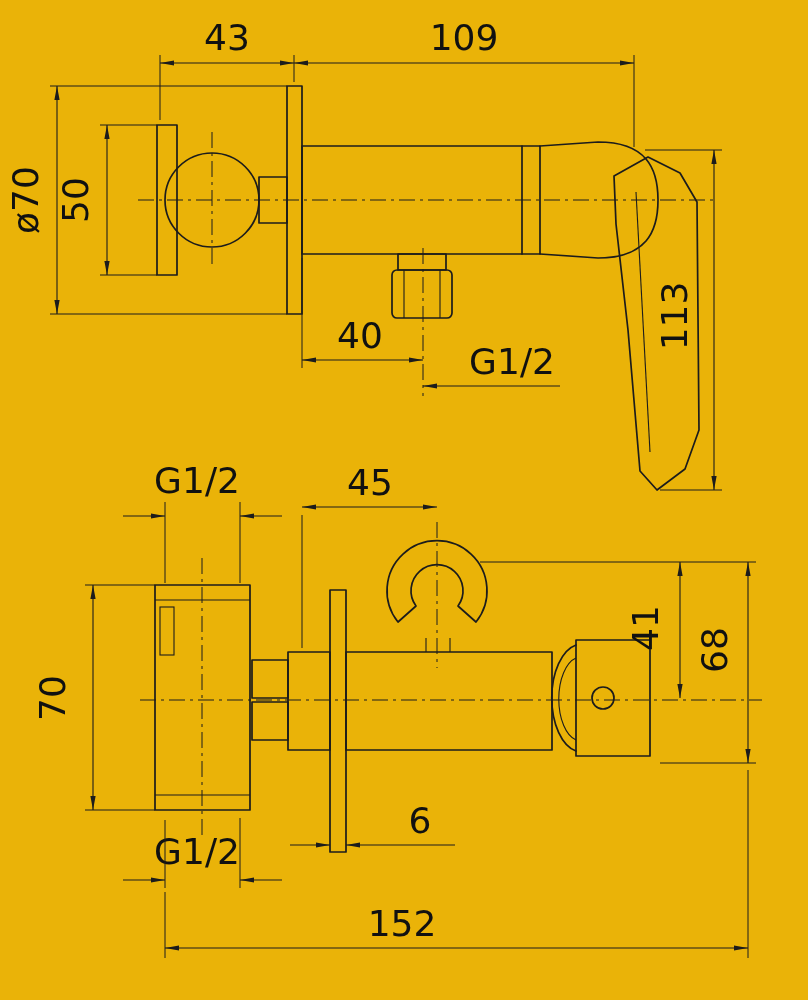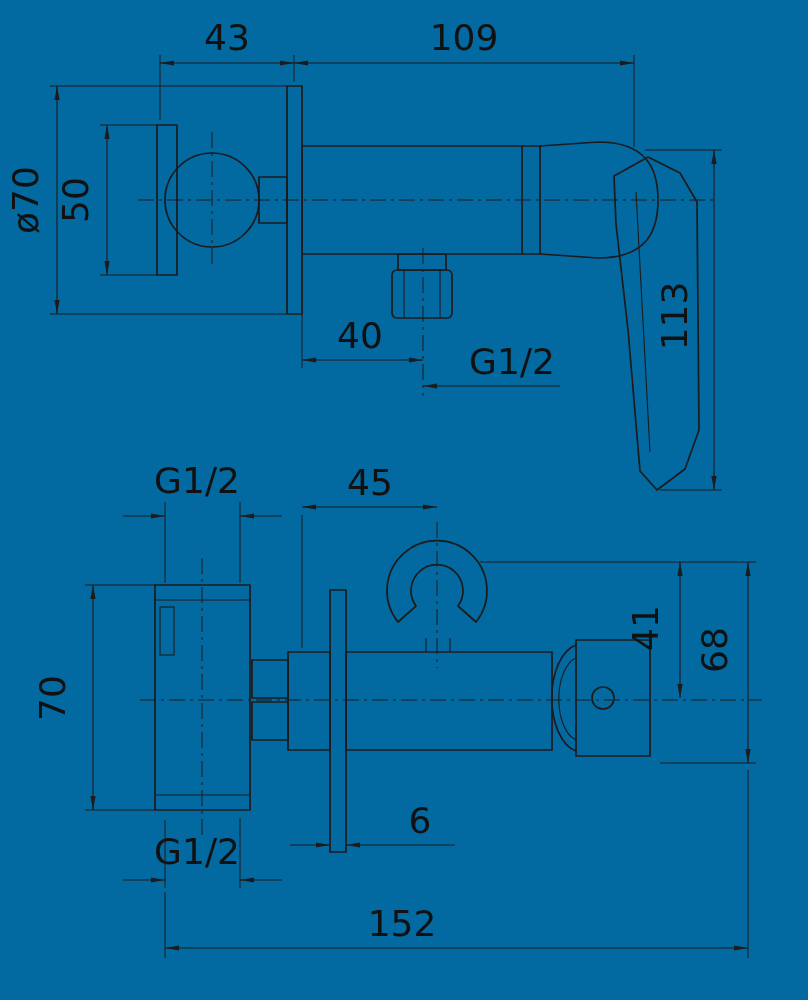--- a/index.html
+++ b/index.html
@@ -1,16 +1,16 @@
 <!DOCTYPE html>
 <html><head>
 <meta charset="utf-8">
 <style>
   html,body{margin:0;padding:0;background:#ffffff;}
-  .stage{position:relative;width:808px;height:1000px;background:#0369a1;overflow:hidden;}
+  .stage{position:relative;width:808px;height:1000px;background:#eab308;overflow:hidden;}
   svg{display:block;}
   .ol{fill:none;stroke:#1c1c1c;stroke-width:1.7;stroke-linejoin:round;stroke-linecap:round;}
   .thin{fill:none;stroke:#1c1c1c;stroke-width:1.1;}
   .cl{fill:none;stroke:#1c1c1c;stroke-width:1;stroke-dasharray:16 5 3 5;}
   .ext{fill:none;stroke:#1c1c1c;stroke-width:1;}
   .dl{fill:none;stroke:#1c1c1c;stroke-width:1.1;}
   text.dimtxt{font-family:"DejaVu Sans", sans-serif;font-size:36px;fill:#111111;}
 </style>
 </head>
 <body>

